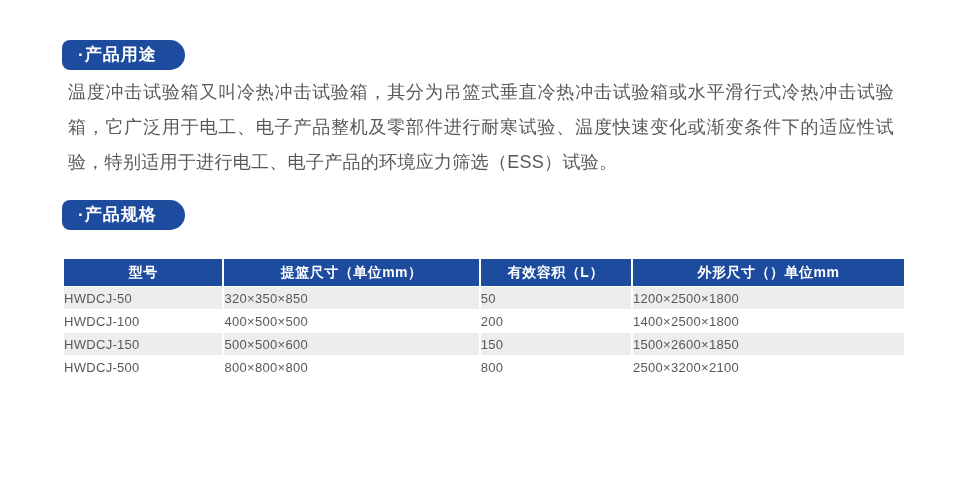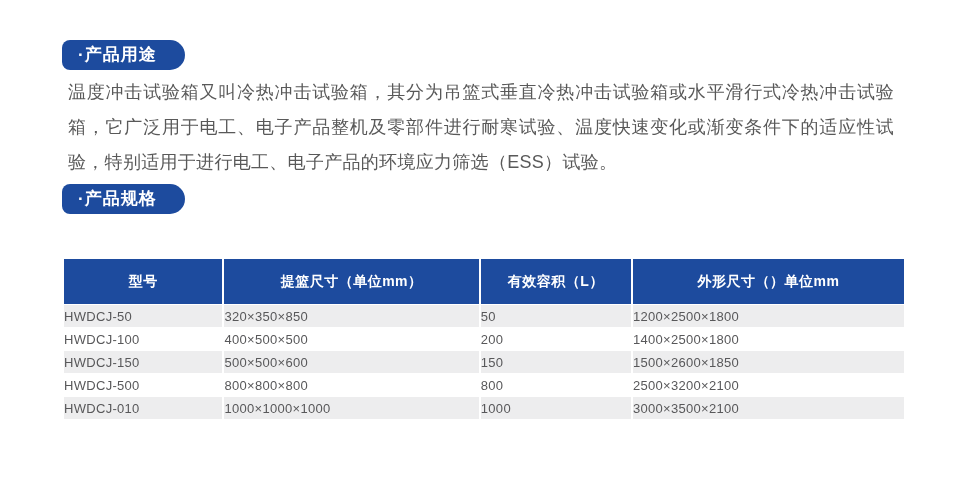--- a/index.html
+++ b/index.html
@@ -27,21 +27,21 @@
     font-size:17px;
     font-weight:bold;
     height:30px;
     line-height:30px;
     padding:0 28px 0 16px;
     border-radius:8px 15px 15px 8px;
     letter-spacing:1px;
     white-space:nowrap;
   }
   .badge-usage{top:40px;}
-  .badge-specs{top:184px;}
+  .badge-specs{top:200px;}
   .usage-paragraph{
     position:absolute;
     left:68px;
     top:75px;
     width:826px;
     font-size:18px;
     line-height:35px;
     color:var(--text-gray);
     text-align:justify;
     letter-spacing:0.3px;
@@ -57,21 +57,21 @@
   }
   table.specs col.c1{width:19%;}
   table.specs col.c2{width:30.5%;}
   table.specs col.c3{width:18%;}
   table.specs col.c4{width:32.5%;}
   table.specs th{
     background:var(--primary-blue);
     color:var(--header-text);
     font-size:14px;
     font-weight:bold;
-    height:45px;
+    height:27px;
     text-align:center;
     letter-spacing:0.5px;
   }
   table.specs td{
     height:22px;
     font-size:13px;
     color:var(--table-text);
     letter-spacing:0.3px;
   }
   table.specs tr.odd td{background:var(--row-alt-bg);}
@@ -119,20 +119,14 @@
       <td>500×500×600</td>
       <td>150</td>
       <td>1500×2600×1850</td>
     </tr>
     <tr class="even">
       <td>HWDCJ-500</td>
       <td>800×800×800</td>
       <td>800</td>
       <td>2500×3200×2100</td>
     </tr>
-    <tr class="odd">
-      <td>HWDCJ-010</td>
-      <td>1000×1000×1000</td>
-      <td>1000</td>
-      <td>3000×3500×2100</td>
-    </tr>
   </tbody>
 </table>
 
 </body></html>

